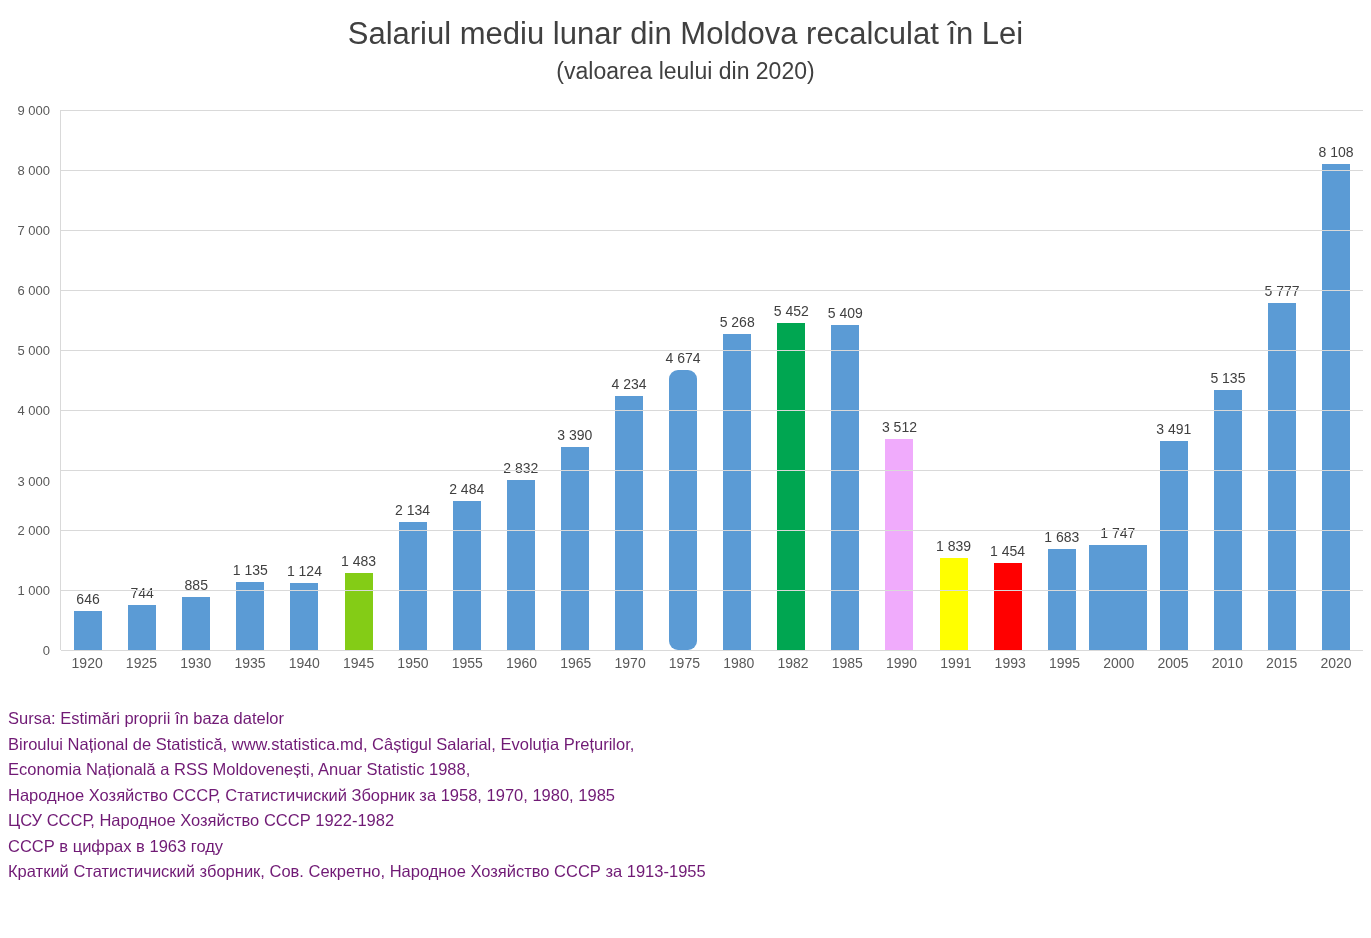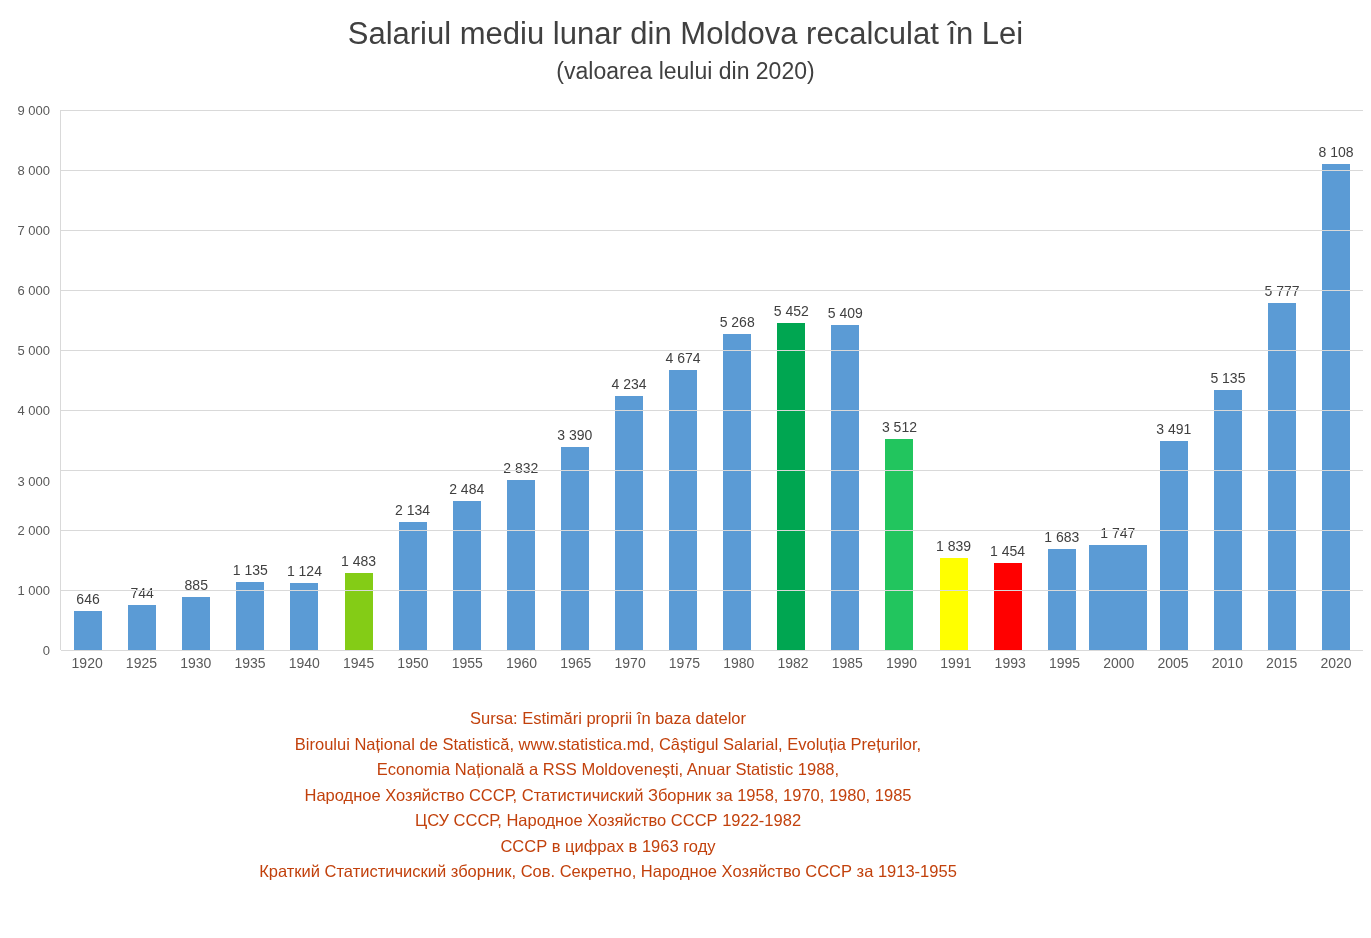--- a/index.html
+++ b/index.html
@@ -130,24 +130,23 @@
 
   
   .source-block {
     position: absolute;
     left: 8px;
     top: 706px;
     width: 1200px;
   }
   .source-line {
     font-size: 16.5px;
-    color: #c2410c;
+    color: #701a75;
     line-height: 25.5px;
     white-space: nowrap;
-    text-align: center;
   }
 </style>
 </head>
 <body>
 
 <div id="chart-root">
 
   <div class="title-block">
     <div class="chart-title">Salariul mediu lunar din Moldova recalculat în Lei</div>
     <div class="chart-subtitle">(valoarea leului din 2020)</div>
@@ -217,41 +216,41 @@
             <div class="bar" style="height: 203.4px; background: rgb(91, 155, 213);">
               <div class="bar-label">3 390</div>
             </div>
           </div>
           <div class="bar-slot">
             <div class="bar" style="height: 254.04px; background: rgb(91, 155, 213);">
               <div class="bar-label">4 234</div>
             </div>
           </div>
           <div class="bar-slot">
-            <div class="bar" style="height: 280.44px; background: rgb(91, 155, 213);">
+            <div class="bar" style="height: 280.44px; background: rgb(91, 155, 213); border-radius: 9px;">
               <div class="bar-label">4 674</div>
             </div>
           </div>
           <div class="bar-slot">
             <div class="bar" style="height: 316.08px; background: rgb(91, 155, 213);">
               <div class="bar-label">5 268</div>
             </div>
           </div>
           <div class="bar-slot">
             <div class="bar" style="height: 327.12px; background: rgb(0, 166, 81);">
               <div class="bar-label">5 452</div>
             </div>
           </div>
           <div class="bar-slot">
             <div class="bar" style="height: 324.54px; background: rgb(91, 155, 213);">
               <div class="bar-label">5 409</div>
             </div>
           </div>
           <div class="bar-slot">
-            <div class="bar" style="height: 210.72px; background: #22c55e;">
+            <div class="bar" style="height: 210.72px; background: #f0abfc;">
               <div class="bar-label">3 512</div>
             </div>
           </div>
           <div class="bar-slot">
             <div class="bar" style="height: 92px; background: rgb(255, 255, 0); margin-top: 8px;">
               <div class="bar-label">1 839</div>
             </div>
           </div>
           <div class="bar-slot">
             <div class="bar" style="height: 87.24px; background: rgb(255, 0, 0);">

